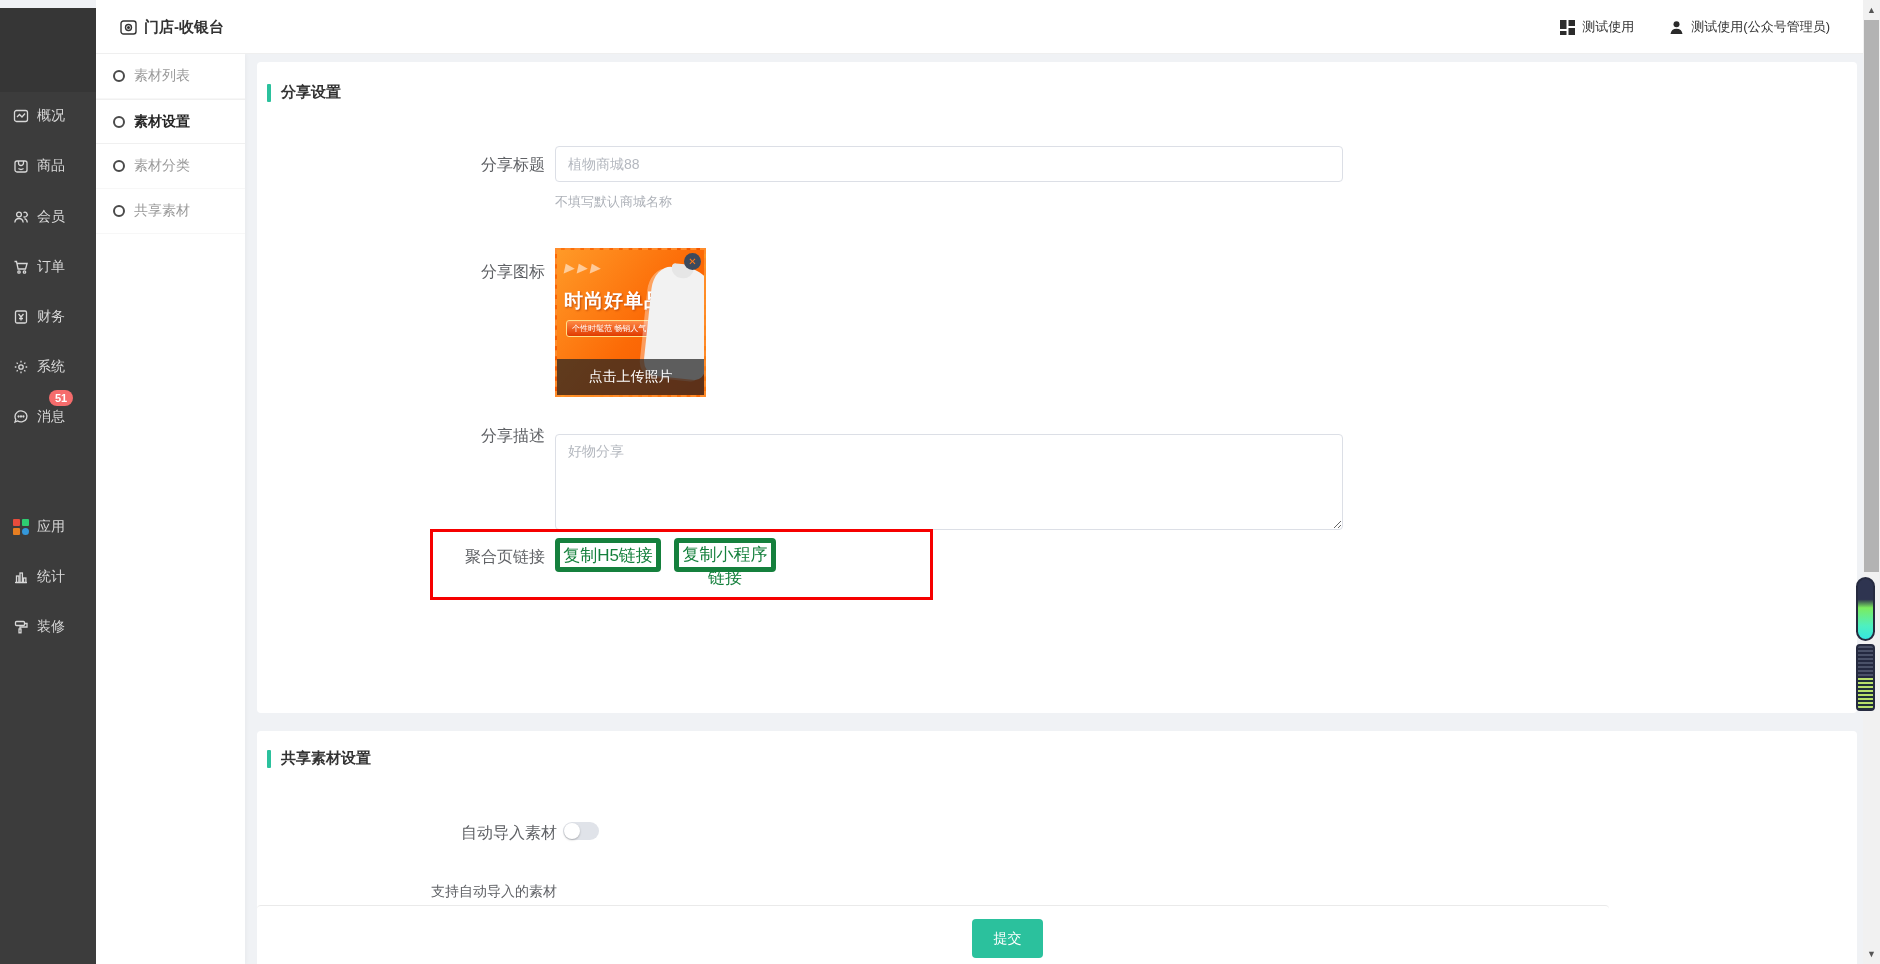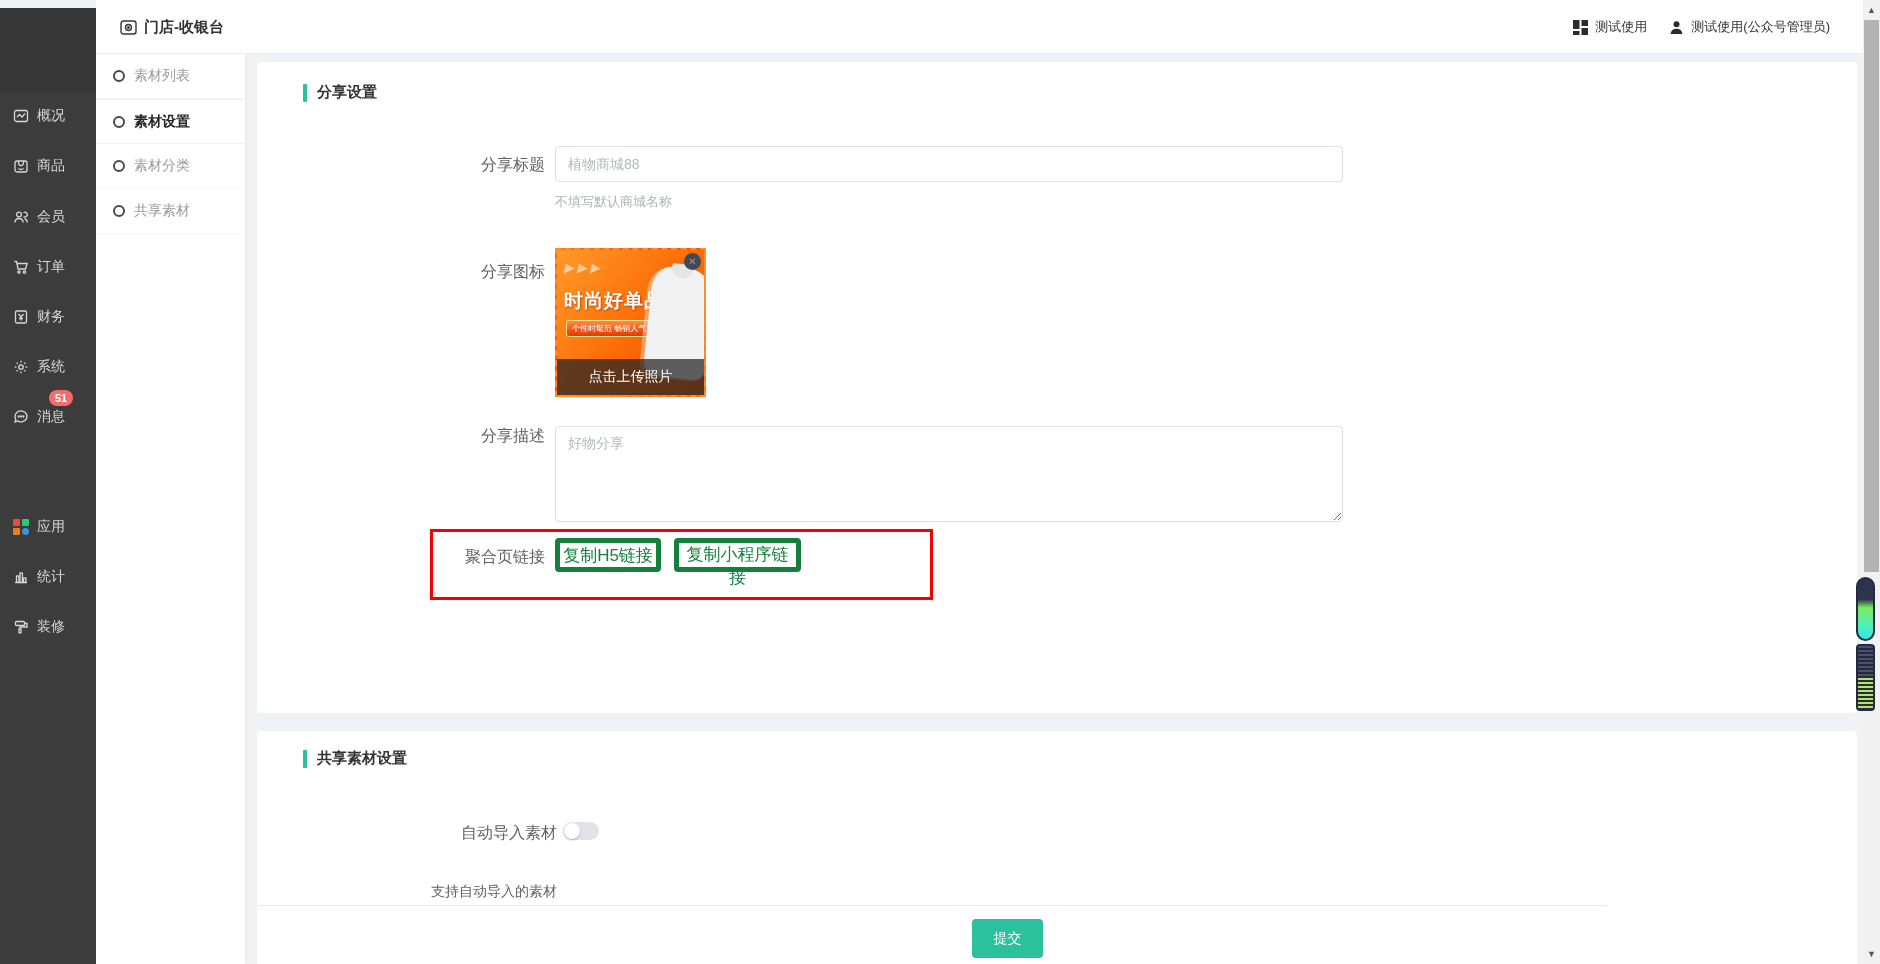--- a/index.html
+++ b/index.html
@@ -20,37 +20,37 @@
   .apps-grid i { display:block; border-radius:1px; }
   .apps-grid i:nth-child(1){background:#e74c3c;} .apps-grid i:nth-child(2){background:#2ecc71;}
   .apps-grid i:nth-child(3){background:#e67e22;} .apps-grid i:nth-child(4){background:#3498db;border-radius:50%;}
 
   
   .header { position:absolute; left:96px; top:0; width:1784px; height:54px; background:#fff;
     border-bottom:1px solid #efefef; z-index:20; }
   .header-title { position:absolute; left:24px; top:0; height:54px; display:flex;
     align-items:center; gap:7px; font-size:15px; font-weight:bold; color:#333; }
   .hdr-right { position:absolute; right:50px; top:0; height:54px; display:flex;
-    align-items:center; gap:22px; }
+    align-items:center; gap:35px; }
   .hdr-chip { display:flex; align-items:center; gap:7px; font-size:13px; color:#333; cursor:pointer; }
 
   
   .submenu { position:absolute; left:96px; top:54px; width:149px; height:910px;
     background:#fff; z-index:15; box-shadow:1px 0 4px rgba(0,0,0,0.04); }
   .submenu-item { height:45px; display:flex; align-items:center; gap:9px; padding-left:17px;
     font-size:14px; color:#999; cursor:pointer; border-bottom:1px solid #f7f7f7; }
   .submenu-item .ring { width:12px; height:12px; border:2px solid #4a4a4a; border-radius:50%; }
   .submenu-item.active { color:#262626; font-weight:bold; border-top:1px solid #f0f0f0;
     border-bottom:1px solid #f0f0f0; }
 
   
   .card { position:absolute; left:257px; width:1600px; background:#fff; border-radius:4px; }
   .card1 { top:62px; height:651px; }
   .card2 { top:731px; height:260px; }
-  .section-head { position:absolute; left:10px; display:flex; align-items:center; gap:10px;margin-left:36px; }
+  .section-head { position:absolute; left:10px; display:flex; align-items:center; gap:10px; }
   .section-bar { width:4px; height:18px; background:#2bc19d; border-radius:1px; }
   .section-title { font-size:15px; font-weight:bold; color:#333; }
 
   .form-label { position:absolute; width:288px; text-align:right; font-size:16px; color:#606266; }
   .text-input { position:absolute; left:298px; width:788px; height:36px; border:1px solid #dcdfe6;
     border-radius:4px; padding:0 12px; font-size:14px; color:#606266; outline:none;
     font-family:inherit; background:#fff; }
   .text-input::placeholder { color:#b4b8bf; }
   .hint { position:absolute; left:298px; font-size:13px; color:#aeb2b9; }
   .textarea { position:absolute; left:298px; width:788px; height:96px; border:1px solid #dcdfe6;
@@ -269,25 +269,25 @@
   <div class="upload-box">
     <div class="upload-arrows">▶▶▶</div>
     <div class="promo-headline">时尚好单品</div>
     <div class="promo-banner">个性时髦范 畅销人气</div>
     <div class="shirt"></div>
     <div class="upload-overlay">点击上传照片</div>
     <div class="close-dot">✕</div>
   </div>
 
   <label class="form-label" style="top:364px;">分享描述</label>
-  <textarea class="textarea" style="top: 364px;" placeholder="好物分享"></textarea>
+  <textarea class="textarea" style="top: 372px;" placeholder="好物分享"></textarea>
 
   <label class="form-label" style="top:485px;">聚合页链接</label>
   <button class="ghost-btn" style="left:298px; top:476px; width:106px;">复制H5链接</button>
-  <button class="ghost-btn" style="left:417px; top:476px; width:127px;">复制小程序链接</button>
+  <button class="ghost-btn" style="left:417px; top:476px; width:102px;">复制小程序链接</button>
   <div class="annotation-rect"></div>
 </div>
 
 <div class="card card2">
   <div class="section-head" style="top:18px;">
     <span class="section-bar"></span>
     <span class="section-title">共享素材设置</span>
   </div>
 
   <label class="form-label" style="top:92px; width:300px;">自动导入素材</label>

